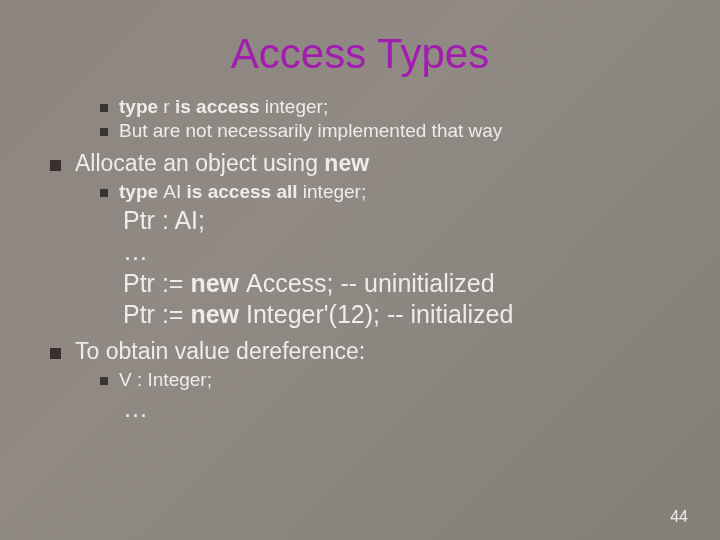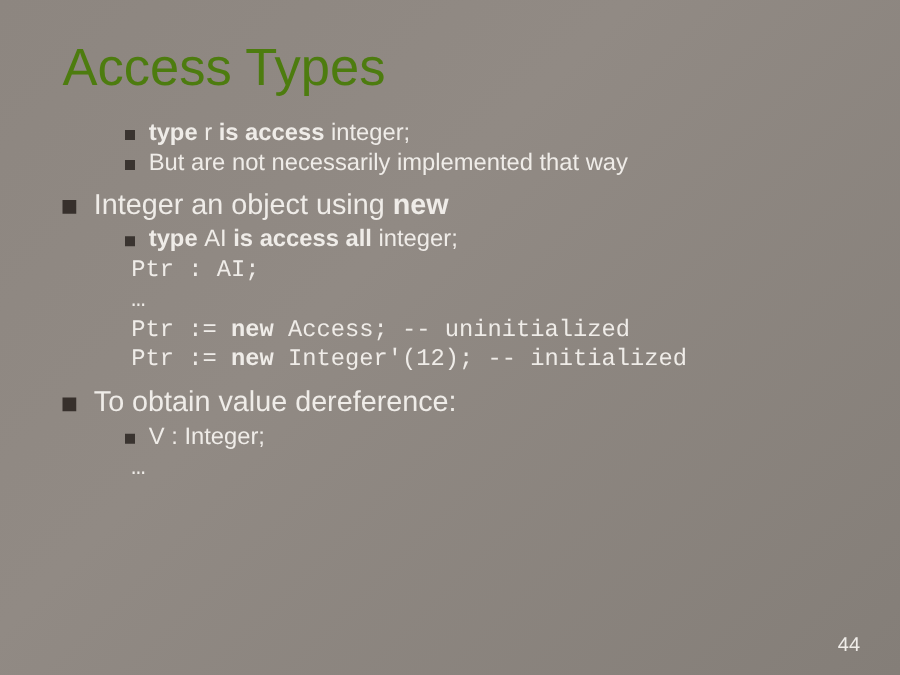--- a/index.html
+++ b/index.html
@@ -16,24 +16,25 @@
     position: relative;
   }
   .slide {
     width: 720px;
     height: 540px;
     box-sizing: border-box;
     padding: 30px 50px 20px 50px;
     position: relative;
   }
   .title {
+    text-align: center;
     font-size: 42px;
     font-weight: 400;
     margin: 0 0 18px 0;
-    color: #4d7c0f;
+    color: #a21caf;
   }
   .bullet-1 {
     margin: 8px 0 4px 0;
     font-size: 23px;
     display: flex;
     align-items: flex-start;
   }
   .bullet-2 {
     margin: 2px 0 2px 50px;
     font-size: 19px;
@@ -53,24 +54,23 @@
     width: 8px;
     height: 8px;
     margin-top: 8px;
     margin-right: 11px;
     background: #3a3430;
   }
   .text {
     flex: 1;
   }
   .code-block {
-    margin-left: 55px;
-    font-size: 19px;
+    margin-left: 73px;
+    font-size: 25px;
     line-height: 1.25;
-    font-family: Liberation Mono, monospace;
   }
   b { font-weight: 700; }
   .page-num {
     position: absolute;
     right: 32px;
     bottom: 14px;
     font-size: 16px;
     color: #efece8;
     text-align: center;
   }
@@ -89,21 +89,21 @@
     </span>
   </div>
   <div class="bullet-2">
     <span class="marker"></span>
     <span class="text">But are not necessarily implemented that way</span>
   </div>
 
   <div class="bullet-1">
     <span class="marker"></span>
     <span class="text">
-      <span>Integer an object using </span><b>new</b>
+      <span>Allocate an object using </span><b>new</b>
     </span>
   </div>
   <div class="bullet-2">
     <span class="marker"></span>
     <span class="text">
       <b>type </b><span>AI</span><b> is access all </b><span>integer;</span>
     </span>
   </div>
   <div class="code-block">
     <div>Ptr : AI;</div>

